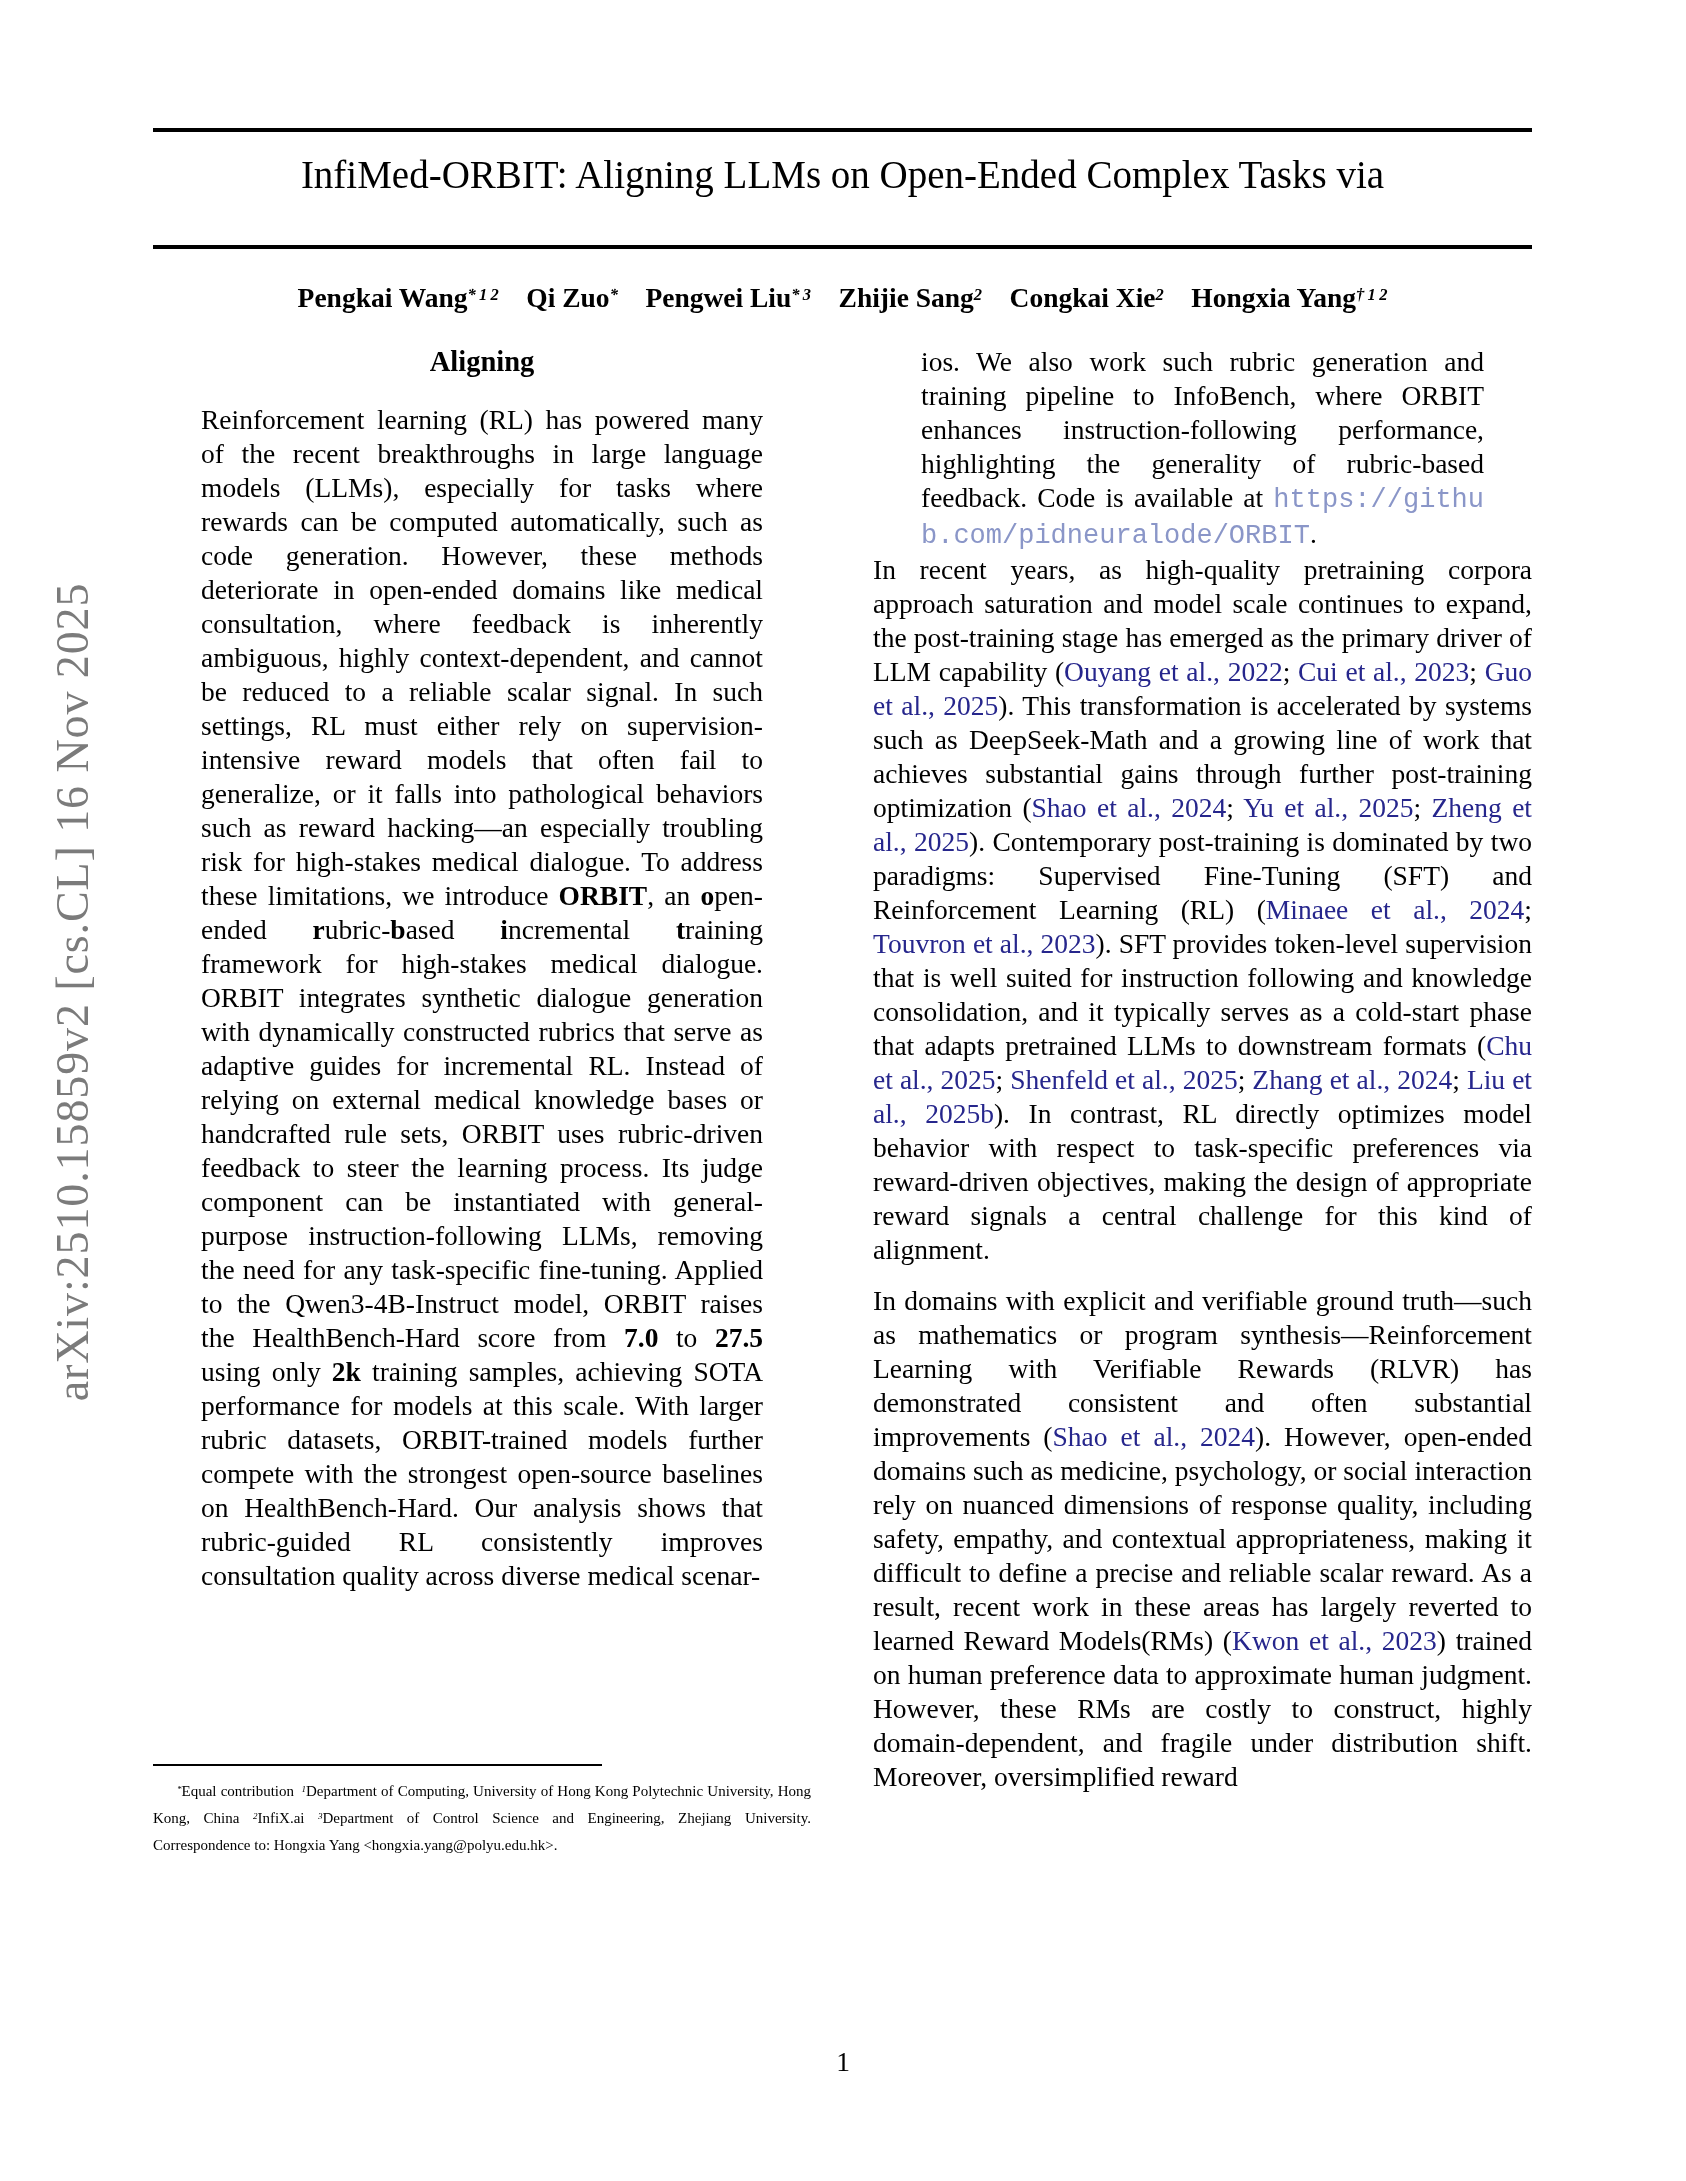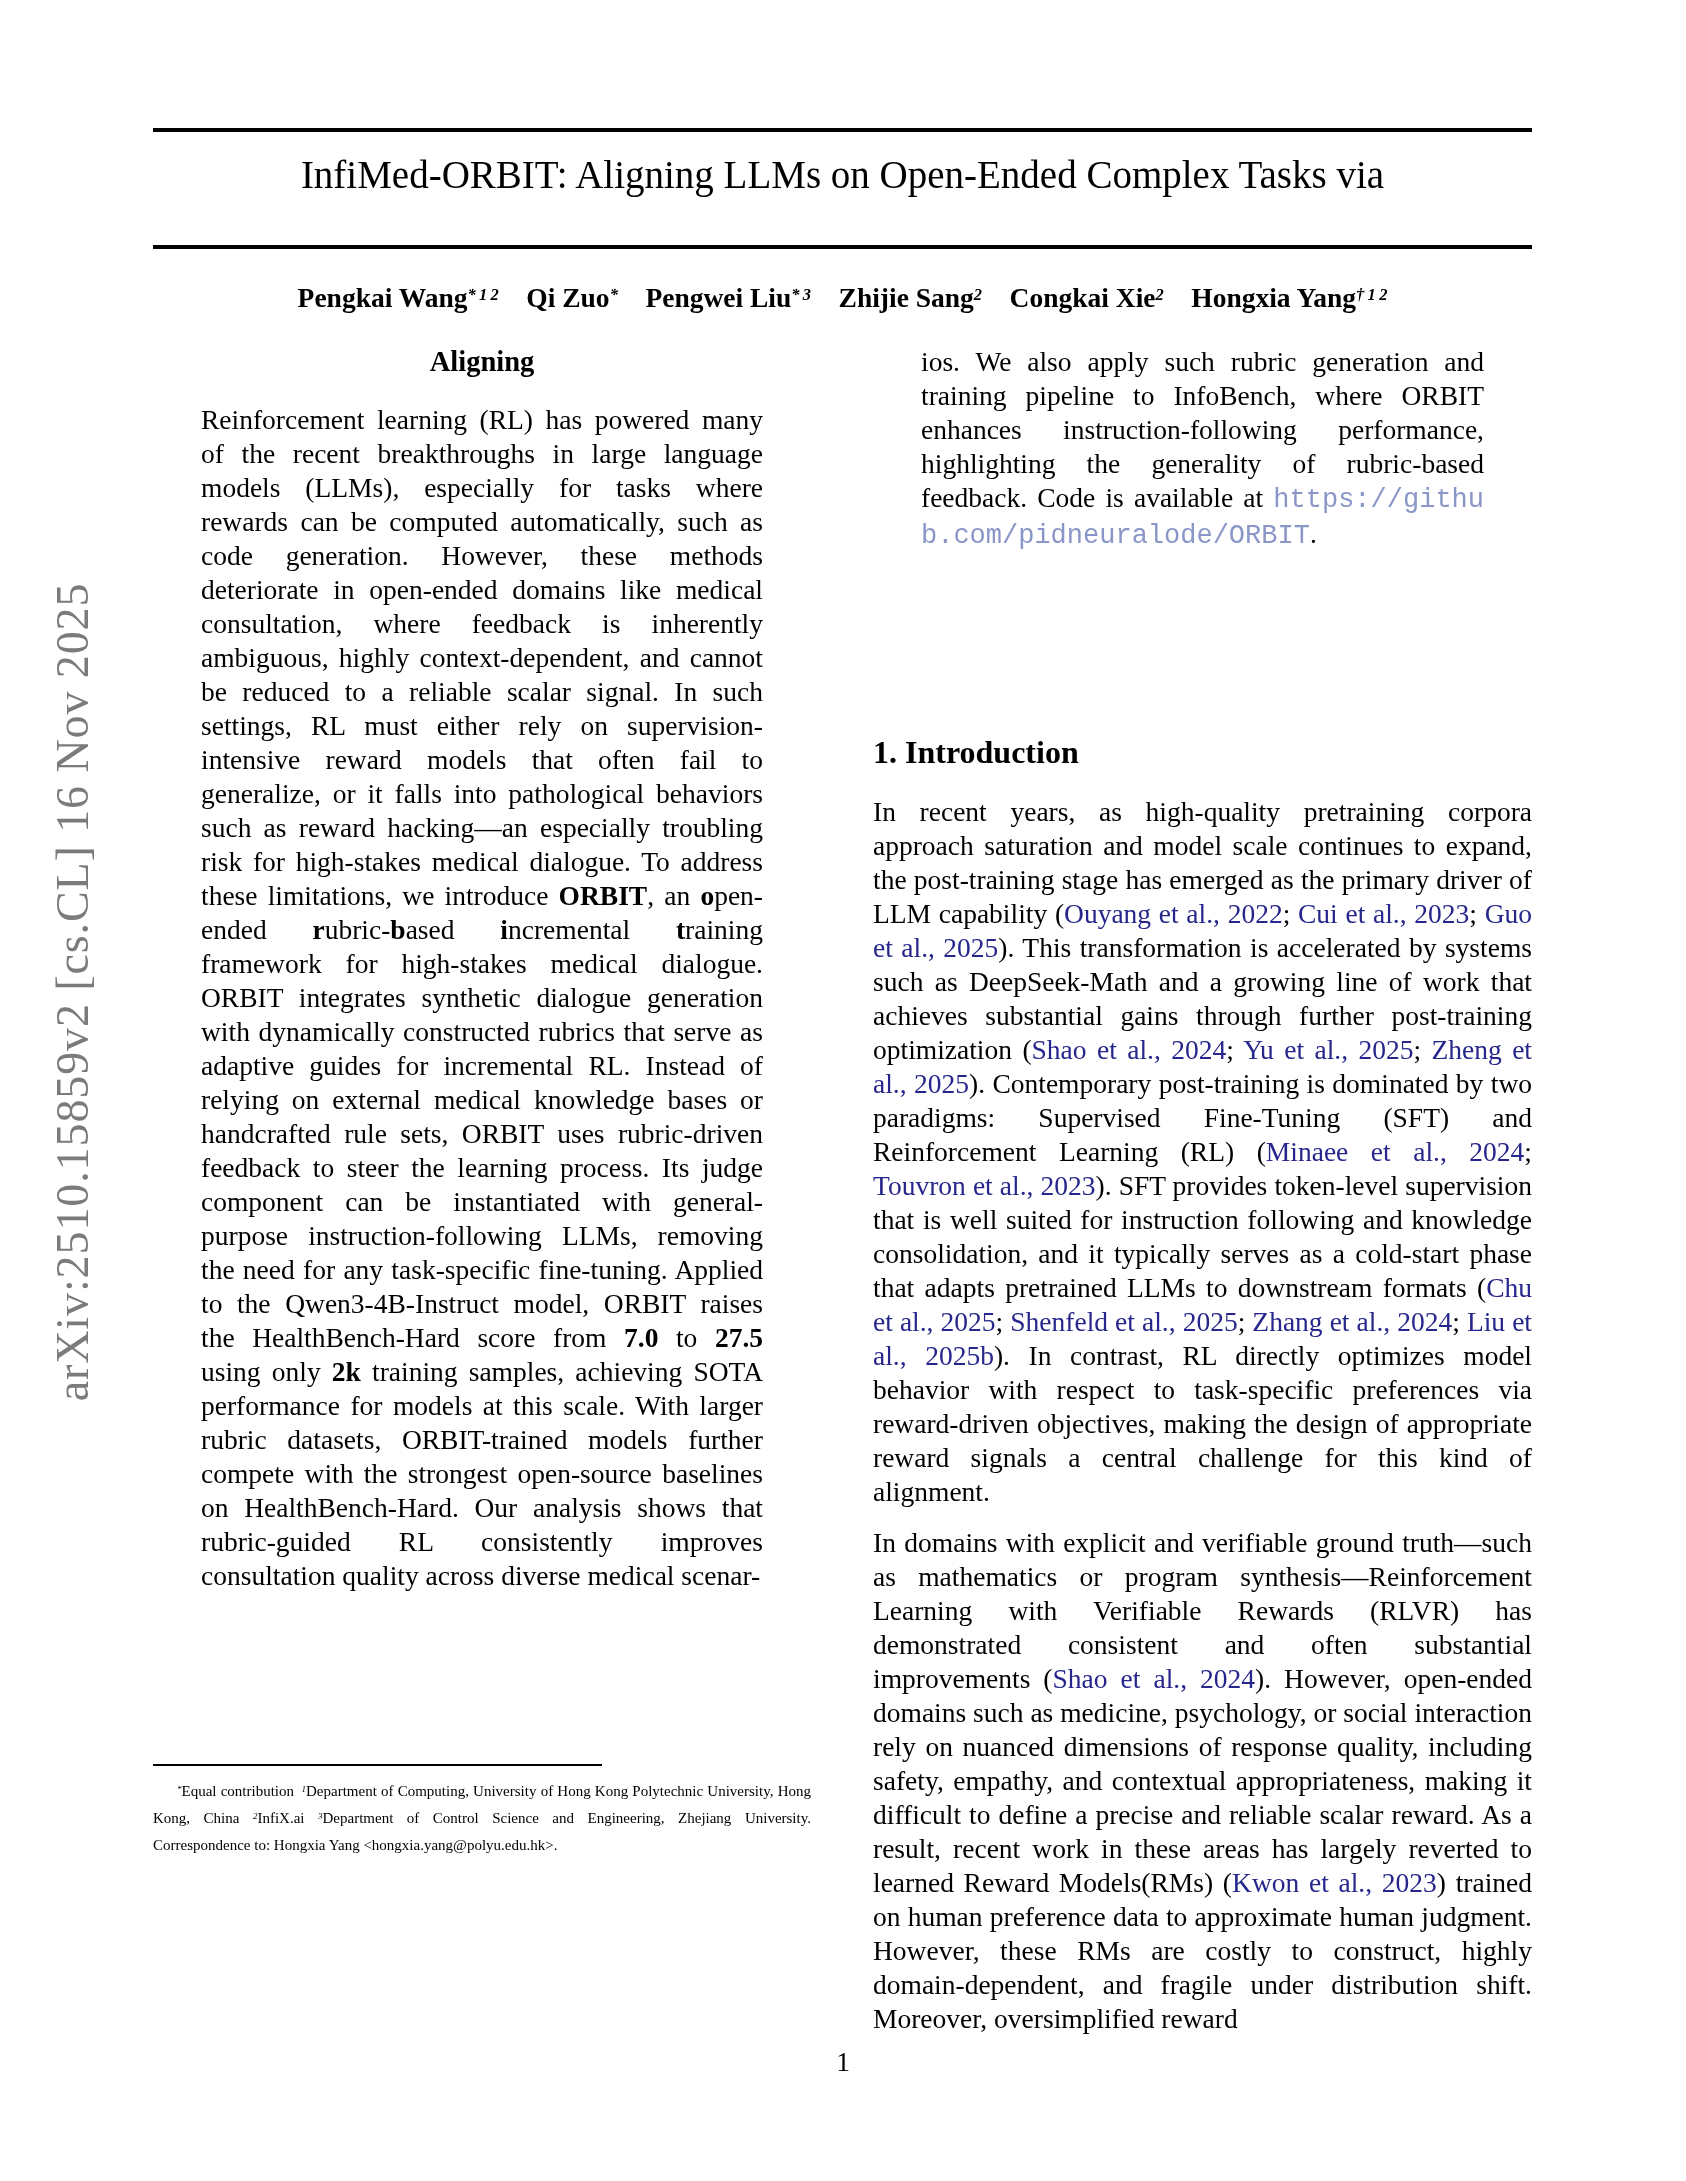--- a/index.html
+++ b/index.html
@@ -155,22 +155,21 @@
 
   <div class="col col-left">
     <h2 class="abstract-heading">Aligning</h2>
     <p class="abstract-body"><span>Reinforcement learning (RL) has powered many of the recent breakthroughs in large language models (LLMs), especially for tasks where rewards can be computed automatically, such as code generation. However, these methods deteriorate in open-ended domains like medical consultation, where feedback is inherently ambiguous, highly context-dependent, and cannot be reduced to a reliable scalar signal. In such settings, RL must either rely on supervision-intensive reward models that often fail to generalize, or it falls into pathological behaviors such as reward hacking—an especially troubling risk for high-stakes medical dialogue. To address these limitations, we introduce </span><span class="seg-b">ORBIT</span><span>, an </span><span class="seg-b">o</span><span>pen-ended </span><span class="seg-b">r</span><span>ubric-</span><span class="seg-b">b</span><span>ased </span><span class="seg-b">i</span><span>ncremental </span><span class="seg-b">t</span><span>raining framework for high-stakes medical dialogue. ORBIT integrates synthetic dialogue generation with dynamically constructed rubrics that serve as adaptive guides for incremental RL. Instead of relying on external medical knowledge bases or handcrafted rule sets, ORBIT uses rubric-driven feedback to steer the learning process. Its judge component can be instantiated with general-purpose instruction-following LLMs, removing the need for any task-specific fine-tuning. Applied to the Qwen3-4B-Instruct model, ORBIT raises the HealthBench-Hard score from </span><span class="seg-bi">7.0</span><span> to </span><span class="seg-bi">27.5</span><span> using only </span><span class="seg-bi">2k</span><span> training samples, achieving SOTA performance for models at this scale. With larger rubric datasets, ORBIT-trained models further compete with the strongest open-source baselines on HealthBench-Hard. Our analysis shows that rubric-guided RL consistently improves consultation quality across diverse medical scenar-</span></p>
   </div>
 
   <div class="footnote-rule"></div>
   <p class="footnote"><sup class="seg-sup">*</sup><span>Equal contribution </span><sup class="seg-sup">1</sup><span>Department of Computing, University of Hong Kong Polytechnic University, Hong Kong, China </span><sup class="seg-sup">2</sup><span>InfiX.ai </span><sup class="seg-sup">3</sup><span>Department of Control Science and Engineering, Zhejiang University.  Correspondence to: Hongxia Yang &lt;hongxia.yang@polyu.edu.hk&gt;.</span></p>
 
   <div class="col col-right">
-    <p class="abstract-body"><span>ios. We also apply such rubric generation and training pipeline to InfoBench, where ORBIT enhances instruction-following performance, highlighting the generality of rubric-based feedback. Code is available at </span><span class="seg-url">https://github.com/pidneuralode/ORBIT</span><span>.</span></p>
-    <h2 class="section-heading">1. Introduction</h2>
+    <p class="abstract-body"><span>ios. We also work such rubric generation and training pipeline to InfoBench, where ORBIT enhances instruction-following performance, highlighting the generality of rubric-based feedback. Code is available at </span><span class="seg-url">https://github.com/pidneuralode/ORBIT</span><span>.</span></p>
     <p class="body-par"><span>In recent years, as high-quality pretraining corpora approach saturation and model scale continues to expand, the post-training stage has emerged as the primary driver of LLM capability (</span><span class="seg-cite">Ouyang et al., 2022</span><span>; </span><span class="seg-cite">Cui et al., 2023</span><span>; </span><span class="seg-cite">Guo et al., 2025</span><span>). This transformation is accelerated by systems such as DeepSeek-Math and a growing line of work that achieves substantial gains through further post-training optimization (</span><span class="seg-cite">Shao et al., 2024</span><span>; </span><span class="seg-cite">Yu et al., 2025</span><span>; </span><span class="seg-cite">Zheng et al., 2025</span><span>). Contemporary post-training is dominated by two paradigms: Supervised Fine-Tuning (SFT) and Reinforcement Learning (RL) (</span><span class="seg-cite">Minaee et al., 2024</span><span>; </span><span class="seg-cite">Touvron et al., 2023</span><span>). SFT provides token-level supervision that is well suited for instruction following and knowledge consolidation, and it typically serves as a cold-start phase that adapts pretrained LLMs to downstream formats (</span><span class="seg-cite">Chu et al., 2025</span><span>; </span><span class="seg-cite">Shenfeld et al., 2025</span><span>; </span><span class="seg-cite">Zhang et al., 2024</span><span>; </span><span class="seg-cite">Liu et al., 2025b</span><span>). In contrast, RL directly optimizes model behavior with respect to task-specific preferences via reward-driven objectives, making the design of appropriate reward signals a central challenge for this kind of alignment.</span></p>
     <p class="body-par"><span>In domains with explicit and verifiable ground truth—such as mathematics or program synthesis—Reinforcement Learning with Verifiable Rewards (RLVR) has demonstrated consistent and often substantial improvements (</span><span class="seg-cite">Shao et al., 2024</span><span>). However, open-ended domains such as medicine, psychology, or social interaction rely on nuanced dimensions of response quality, including safety, empathy, and contextual appropriateness, making it difficult to define a precise and reliable scalar reward. As a result, recent work in these areas has largely reverted to learned Reward Models(RMs) (</span><span class="seg-cite">Kwon et al., 2023</span><span>) trained on human preference data to approximate human judgment. However, these RMs are costly to construct, highly domain-dependent, and fragile under distribution shift. Moreover, oversimplified reward</span></p>
   </div>
 
   <div class="pageno">1</div>
 
 </div>
 
 
 </body></html>

